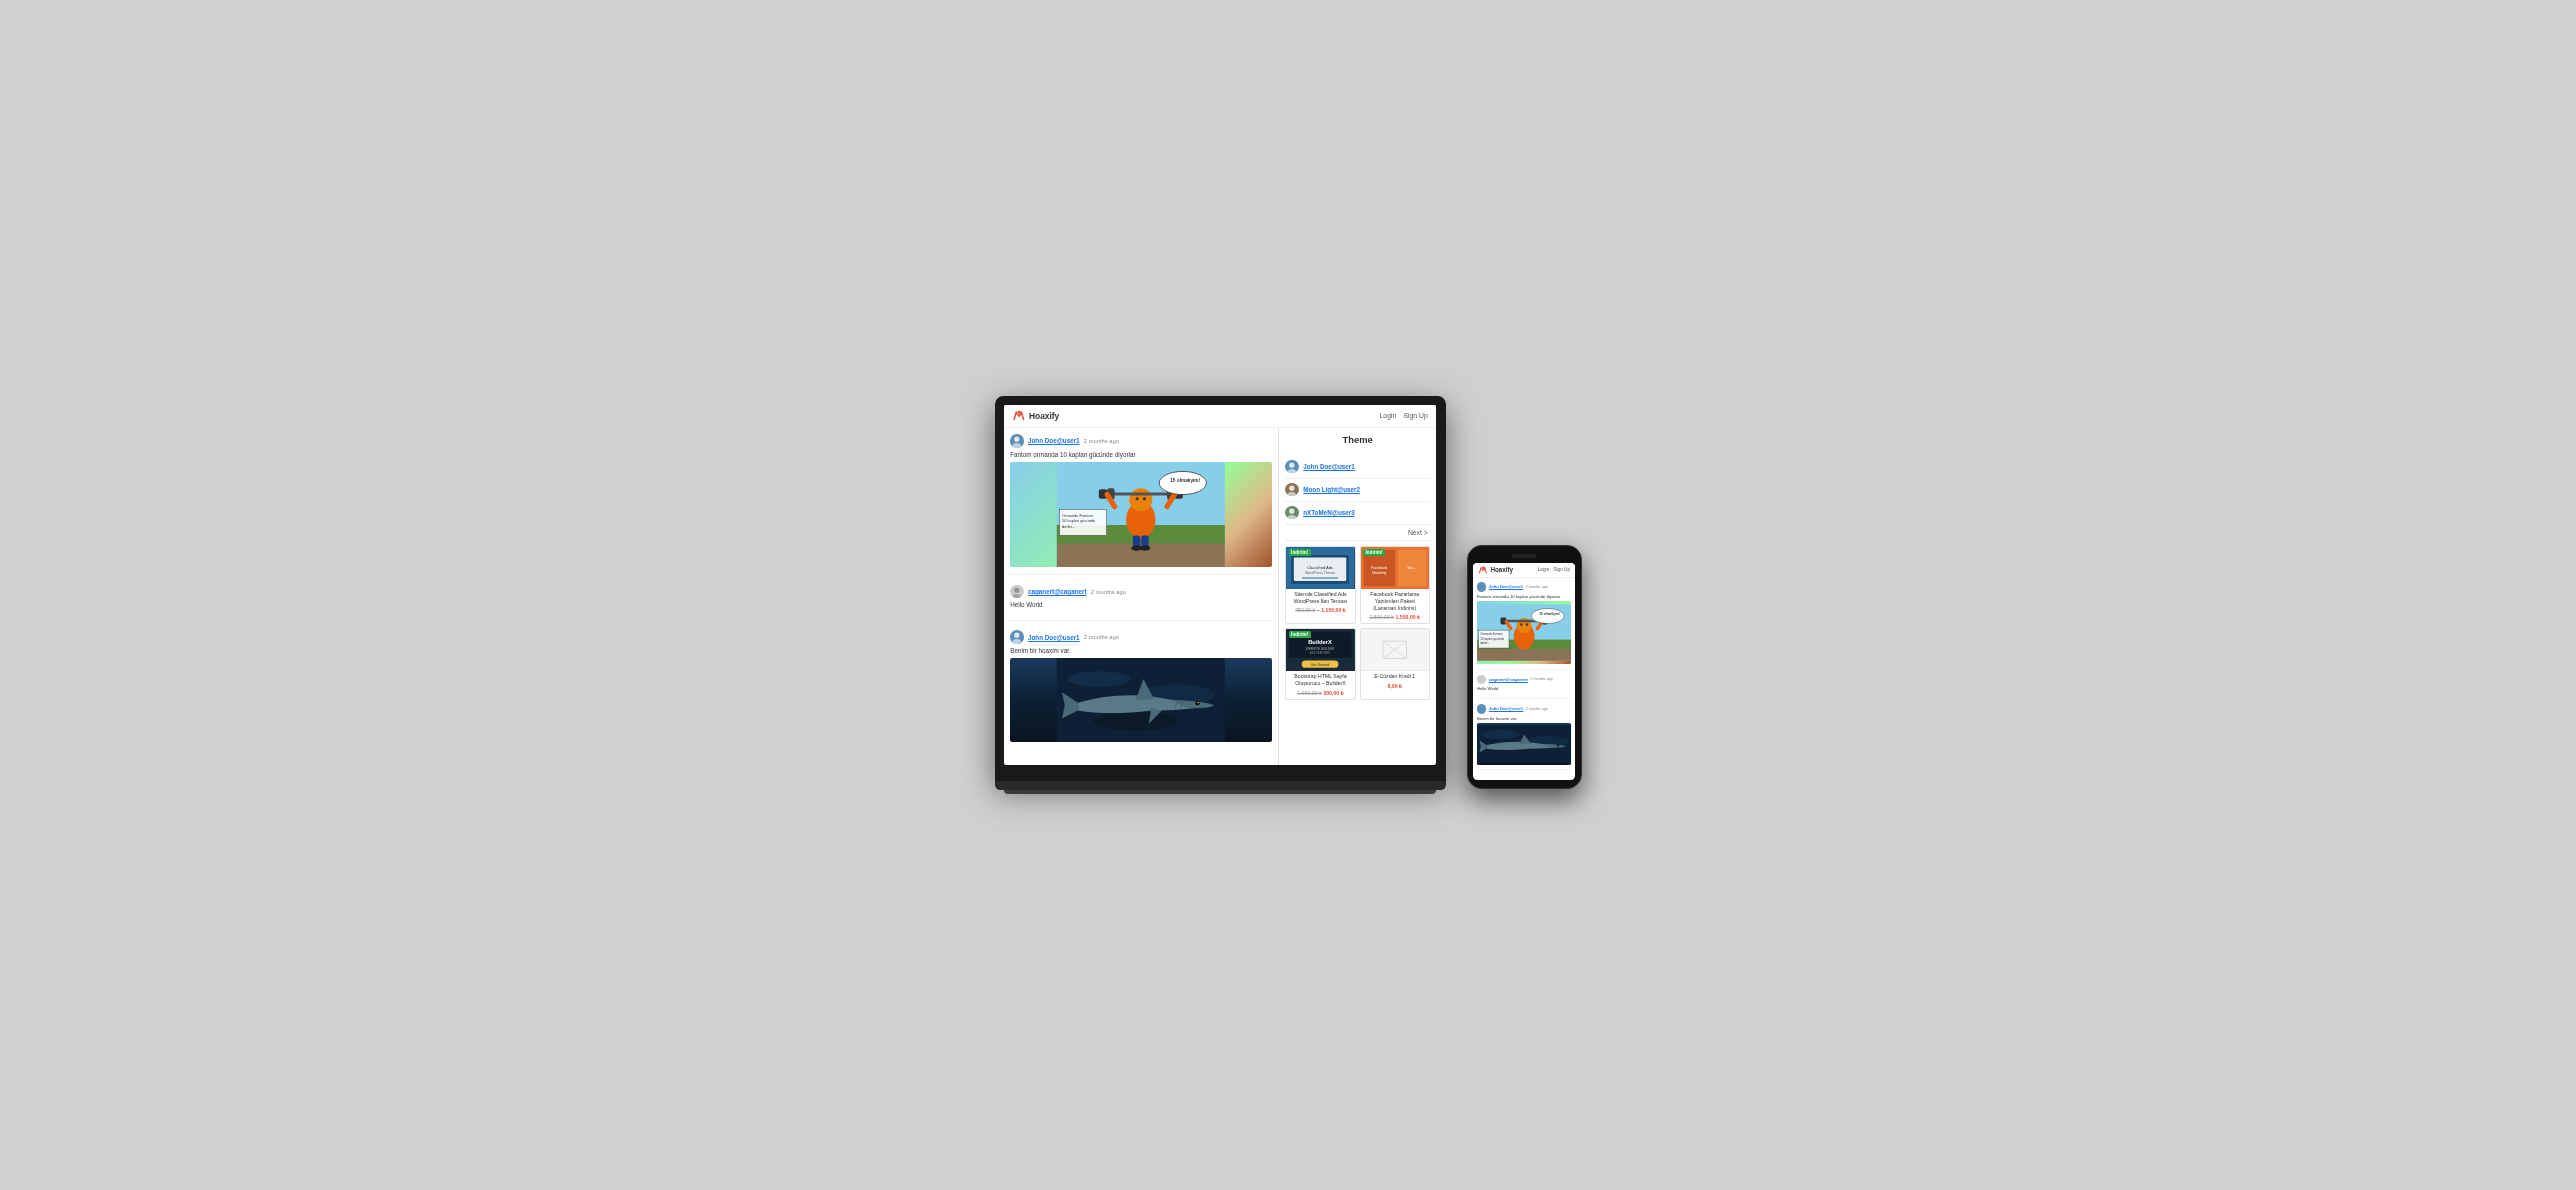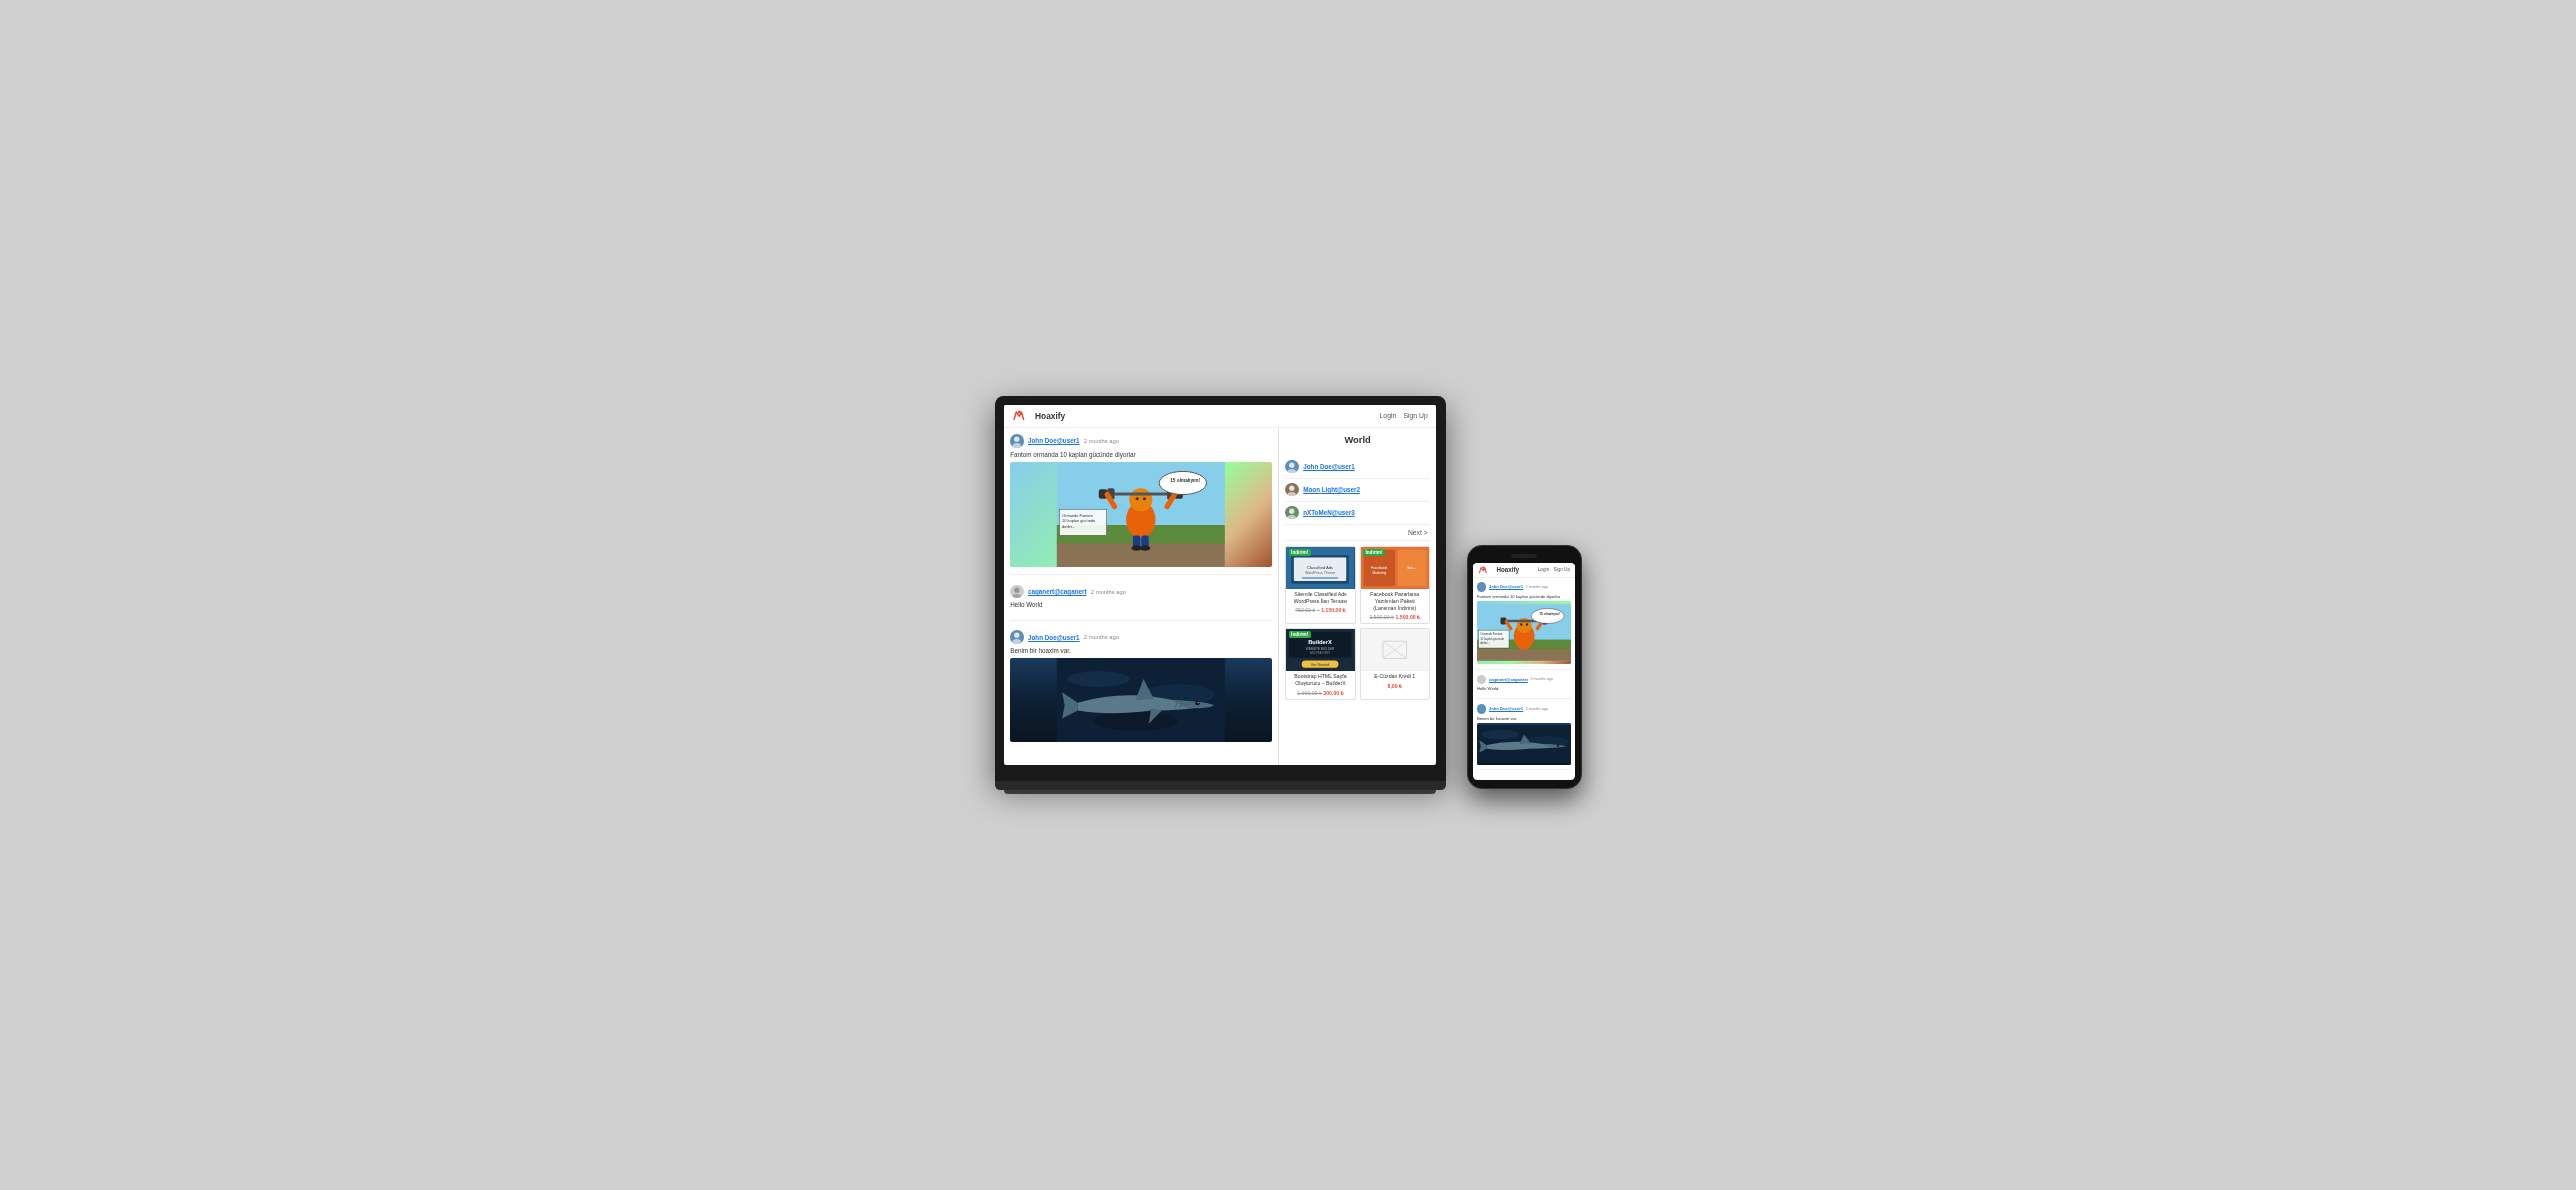--- a/index.html
+++ b/index.html
@@ -90,21 +90,21 @@
       align-items: center;
       justify-content: space-between;
       padding: 5.2px 8.4px;
       border-bottom: 0.5px solid #eee;
       background: white;
     }
 
     .logo {
       display: flex;
       align-items: center;
-      gap: 8px;
+      gap: 2px;
     }
 
     .logo-icon {
       width: 14.7px;
       height: 11.5px;
     }
 
     .logo-text {
       font-size: 8.4px;
       font-weight: bold;
@@ -581,21 +581,21 @@
 
                   <line x1="230" y1="82" x2="225" y2="96" stroke="#3a5a6a" stroke-width="1.5"></line>
                   <line x1="240" y1="80" x2="235" y2="95" stroke="#3a5a6a" stroke-width="1.5"></line>
                 </svg>
               </div>
             </div>
 
           </div>
 
           <div class="sidebar">
-            <div class="sidebar-title">World</div>
+            <div class="sidebar-title">Theme</div>
 
             <div class="user-item">
               <div class="user-avatar">
                 <svg viewBox="0 0 26 26" xmlns="http://www.w3.org/2000/svg" style="width:100%;height:100%">
                   <circle cx="13" cy="10" r="5" fill="#fff" opacity="0.8"></circle>
                   <ellipse cx="13" cy="22" rx="8" ry="5" fill="#fff" opacity="0.6"></ellipse>
                 </svg>
               </div>
               <span class="user-name">John Doe@user1</span>
             </div>

